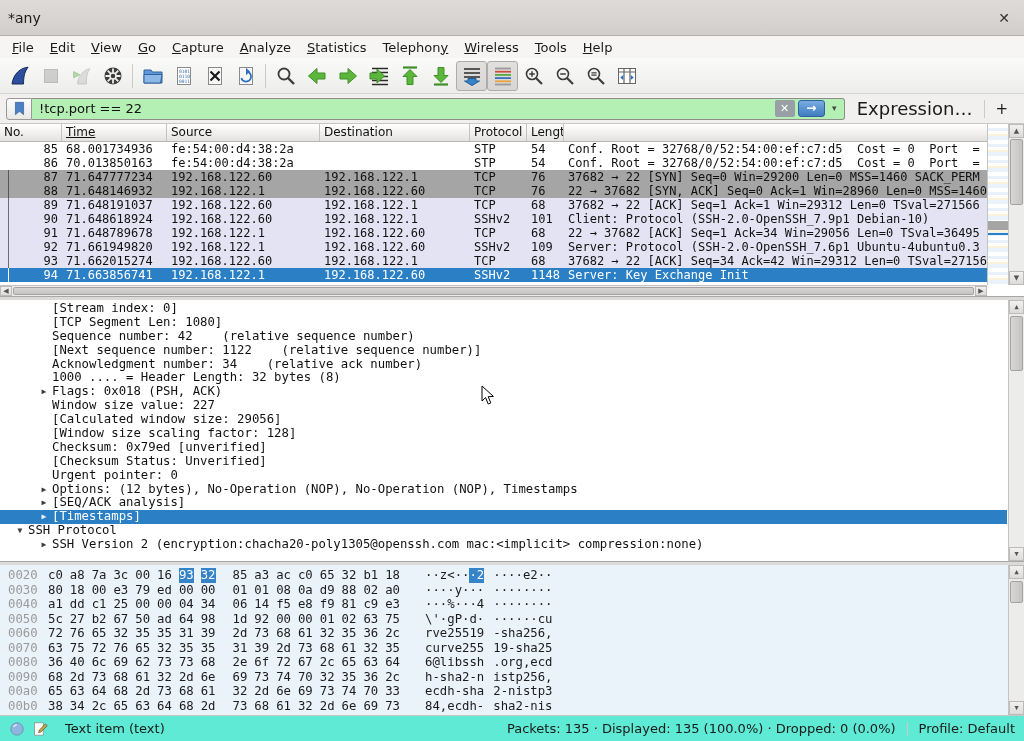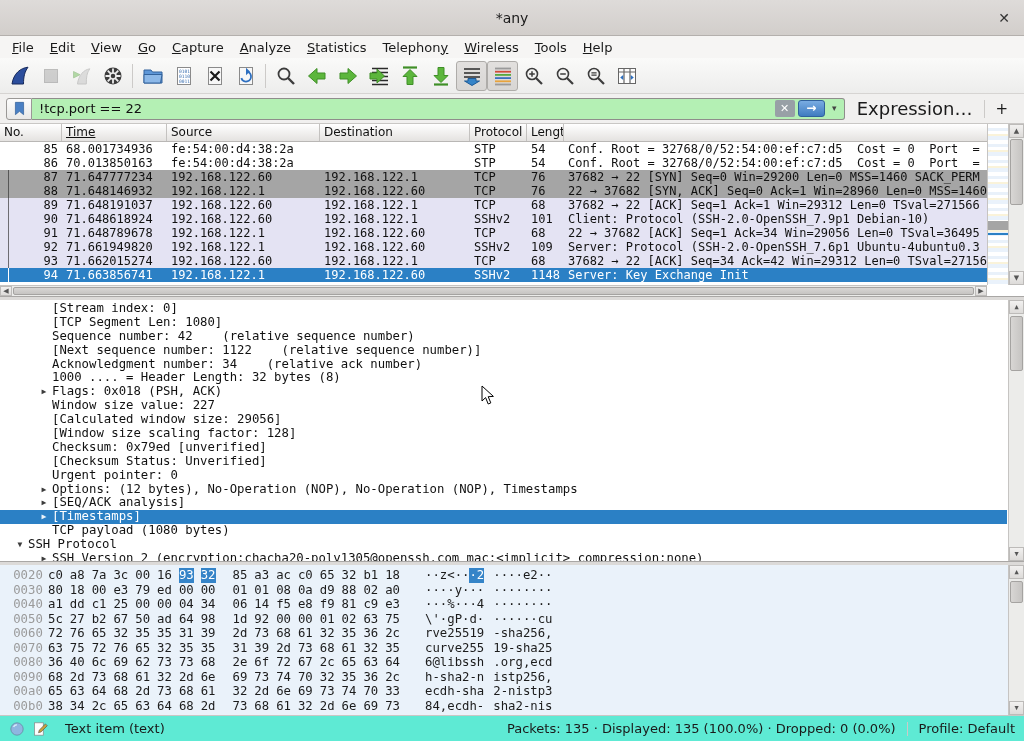--- a/index.html
+++ b/index.html
@@ -2,21 +2,21 @@
 <html><head>
 <meta charset="utf-8">
 <style>
   * { margin:0; padding:0; box-sizing:border-box; }
   html,body { width:1024px; height:741px; overflow:hidden; }
   body { font-family:"DejaVu Sans","Liberation Sans",sans-serif; background:#f1efee; position:relative; }
   #win { width:1024px; height:741px; display:flex; flex-direction:column; position:relative; }
 
   
   .titlebar { height:36px; flex:none; background:linear-gradient(#dedbd9,#d2cecb); border-bottom:1px solid #b4b0ad; position:relative; display:flex; align-items:center; }
-  .title { position:absolute; left:0; right:0; text-align:center; font-size:14px; color:#1a1a1a; }
+  .title { position:absolute; left:8px; right:0; text-align:left; font-size:14px; color:#1a1a1a; }
   .closebtn { position:absolute; right:10px; top:8px; width:20px; height:20px; display:flex; align-items:center; justify-content:center; font-size:14px; color:#333; }
 
   
   .menubar { height:22px; flex:none; background:#f6f5f4; display:flex; align-items:center; padding-left:4px; font-size:13px; color:#1a1a1a; }
   .mitem { padding:2px 8px; white-space:nowrap; }
 
   
   .toolbar { height:36px; flex:none; background:linear-gradient(#fafaf9,#ededec); border-bottom:1px solid #d6d4d2; display:flex; align-items:center; padding-left:4px; }
   .tbtn { width:31px; height:30px; display:flex; align-items:center; justify-content:center; border-radius:3px; border:1px solid transparent; flex:none; }
   .tbtn.pressed { background:linear-gradient(#e2e0de,#d8d6d4); border:1px solid #aeaca9; }
@@ -74,21 +74,21 @@
   .dline.sel { background:#2b80c5; color:#fff; }
   .dex { width:16px; flex:none; text-align:center; font-size:8px; line-height:13.9px; color:#3c3c3c; }
   .dline.sel .dex { color:#eaf2fa; }
   .lv1 .dex { margin-left:24px; }
   .dpane .vsb { top:0; bottom:0; }
 
   
   .xpane { height:150px; flex:none; background:#eaf2fa; position:relative; overflow:hidden;
            font-family:"DejaVu Sans Mono","Liberation Mono",monospace; font-size:12.3px; color:#1c1c1c; }
   .xrows { position:absolute; top:3px; left:0; right:17px; bottom:0; }
-  .xrow { height:14.5px; line-height:14.5px; display:flex; white-space:pre;text-align:center; }
+  .xrow { height:14.5px; line-height:14.5px; display:flex; white-space:pre; }
   .xoff { width:48px; flex:none; padding-left:8px; color:#9a9a9a; }
   .xb { margin-right:7px; } .xb.g8 { margin-right:17px; }
   .xgap { width:18px; flex:none; }
   .xa { }
   .xagap { width:9px; flex:none; }
   .hl { background:#3584c8; color:#fff; }
   .xpane .vsb { top:0; bottom:0; }
 
   
   .sbar { flex:1; background:#5eead4; border-top:1px solid #c9c7c5; display:flex; align-items:center; padding:0 9px; font-size:13px; color:#1a1a1a; gap:7px; }
@@ -336,21 +336,20 @@
         <div class="dline lv1"><span class="dex">▶</span><span>Flags: 0x018 (PSH, ACK)</span></div>
         <div class="dline lv1"><span class="dex"></span><span>Window size value: 227</span></div>
         <div class="dline lv1"><span class="dex"></span><span>[Calculated window size: 29056]</span></div>
         <div class="dline lv1"><span class="dex"></span><span>[Window size scaling factor: 128]</span></div>
         <div class="dline lv1"><span class="dex"></span><span>Checksum: 0x79ed [unverified]</span></div>
         <div class="dline lv1"><span class="dex"></span><span>[Checksum Status: Unverified]</span></div>
         <div class="dline lv1"><span class="dex"></span><span>Urgent pointer: 0</span></div>
         <div class="dline lv1"><span class="dex">▶</span><span>Options: (12 bytes), No-Operation (NOP), No-Operation (NOP), Timestamps</span></div>
         <div class="dline lv1"><span class="dex">▶</span><span>[SEQ/ACK analysis]</span></div>
         <div class="dline lv1 sel"><span class="dex">▶</span><span>[Timestamps]</span></div>
-        <div class="dline lv1"><span class="dex"></span><span>TCP payload (1080 bytes)</span></div>
         <div class="dline lv0"><span class="dex">▼</span><span>SSH Protocol</span></div>
         <div class="dline lv1"><span class="dex">▶</span><span>SSH Version 2 (encryption:chacha20-poly1305@openssh.com mac:&lt;implicit&gt; compression:none)</span></div>
       </div>
     <div class="vsb">
       <div class="sbtn up">▲</div>
       <div class="thumb" style="top:16px;height:55px;"></div>
       <div class="sbtn dn">▼</div>
     </div>
   </div>
 

